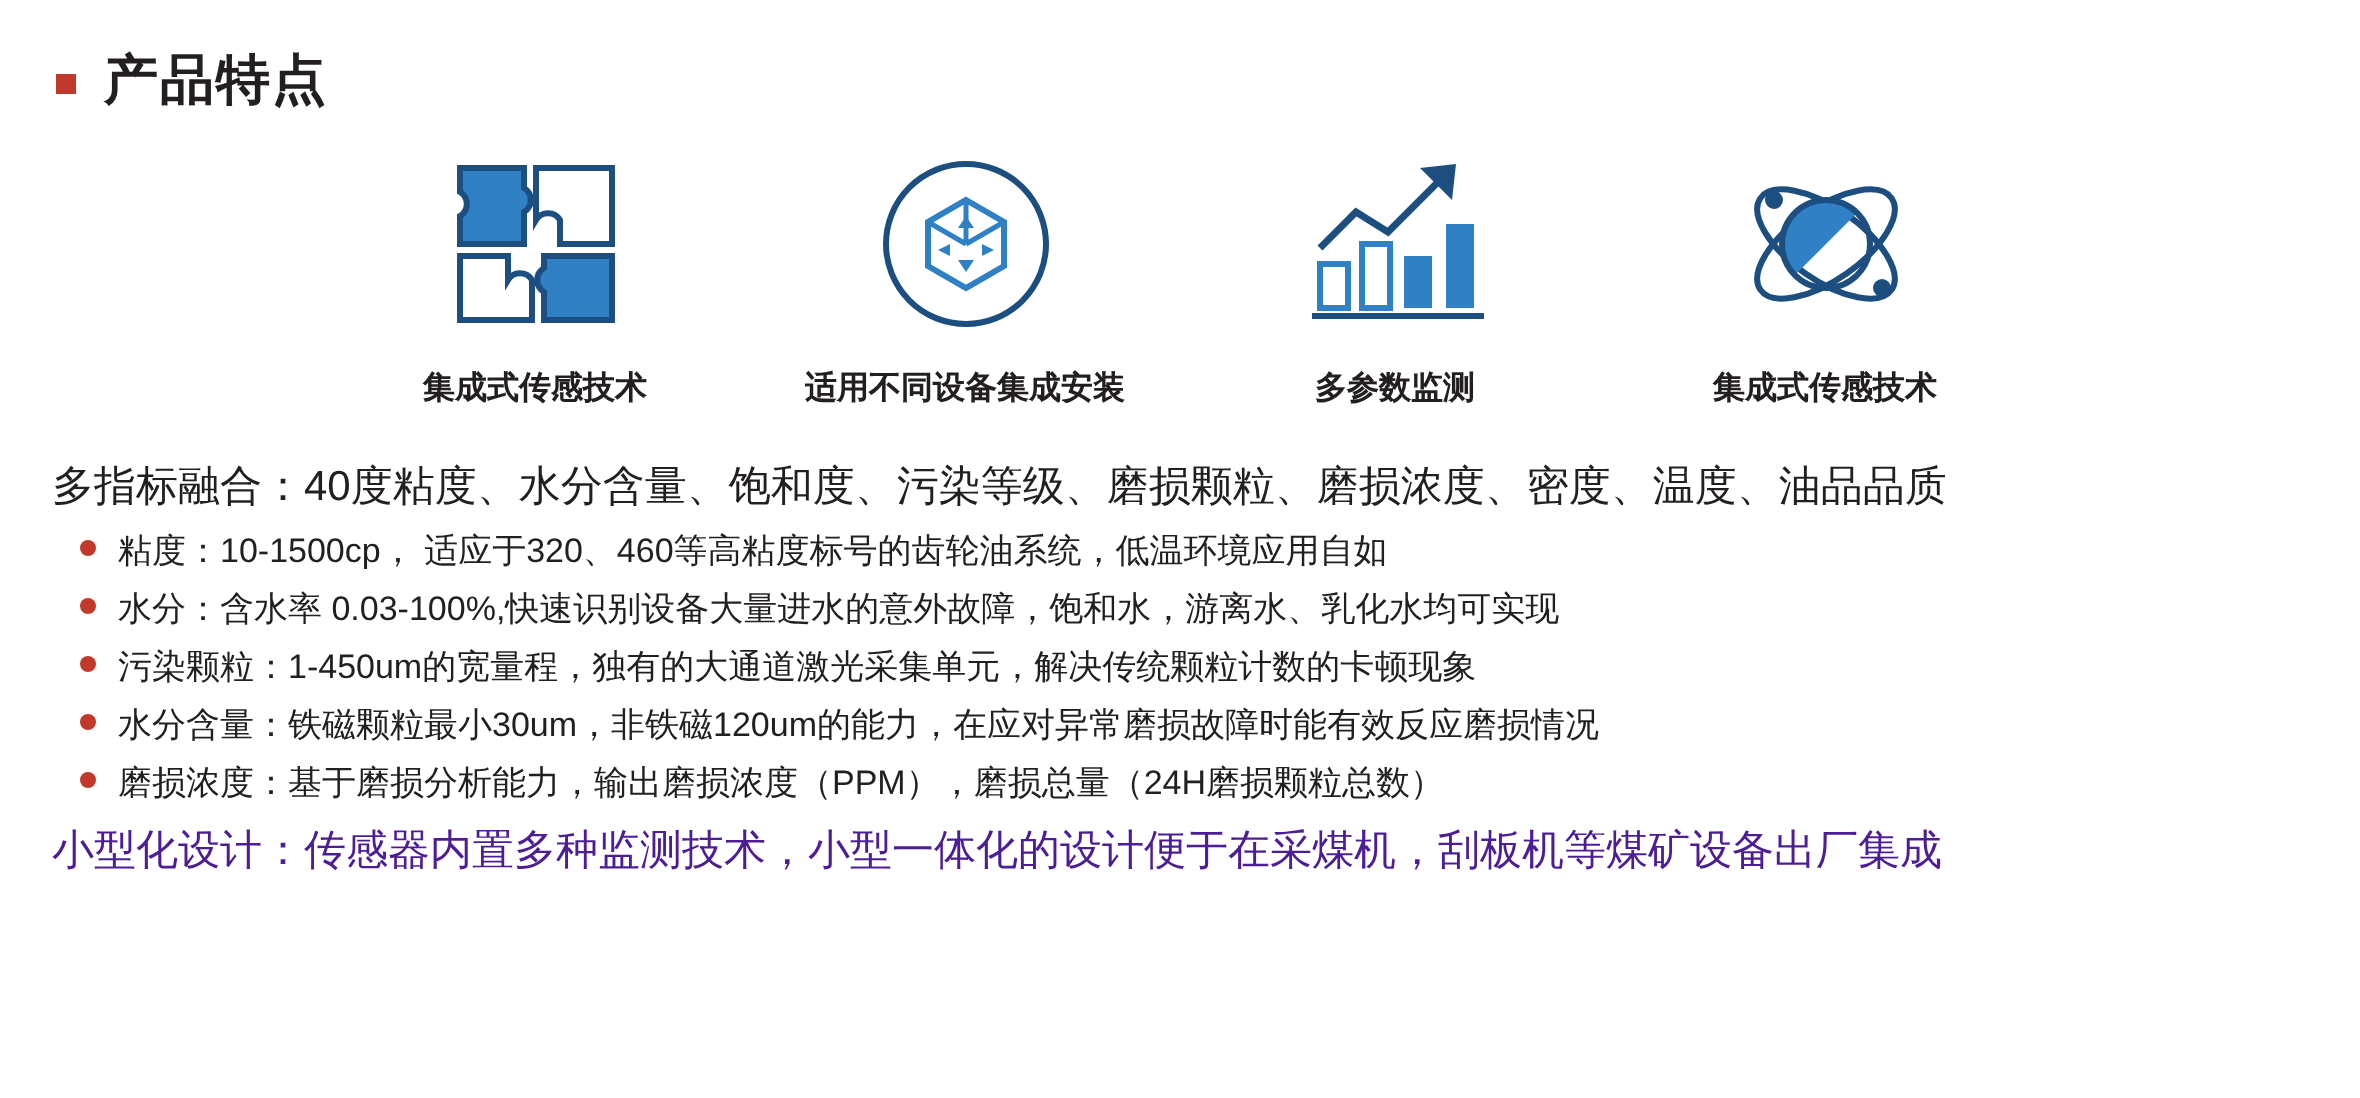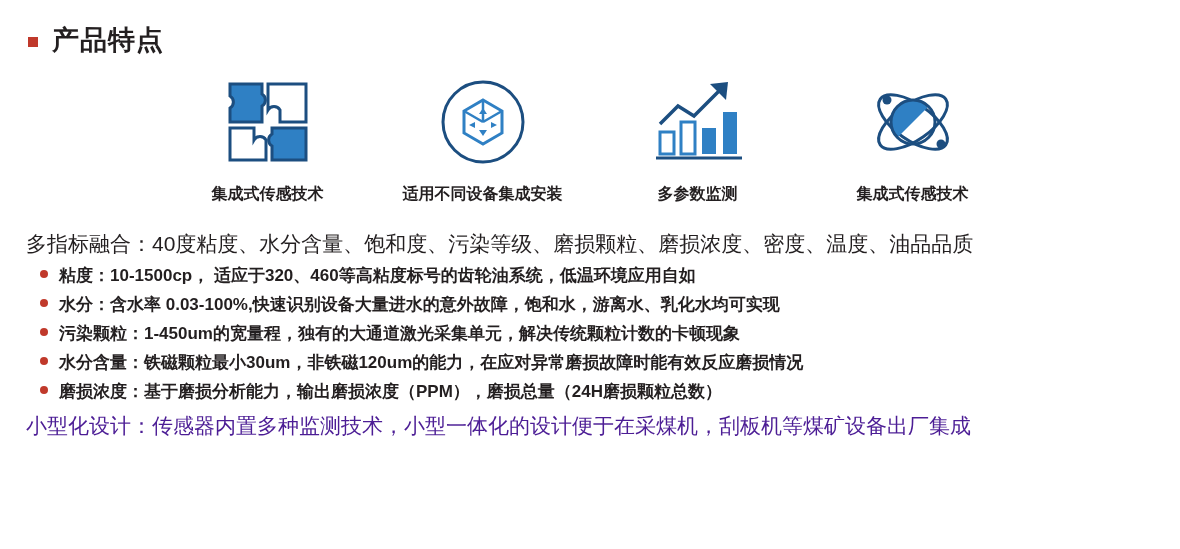--- a/index.html
+++ b/index.html
@@ -103,21 +103,20 @@
     margin-right: 11px;
     flex: 0 0 auto;
     position: relative;
     top: -3px;
   }
   .bullet-text {
     font-size: 17px;
     line-height: 22px;
     color: #231f20;
     white-space: nowrap;
-    font-weight: bold;
   }
   .line-last {
     margin-top: 8px;
     font-size: 21px;
     line-height: 30px;
     color: #4c1d95;
     white-space: nowrap;
   }
 </style>
 </head>

